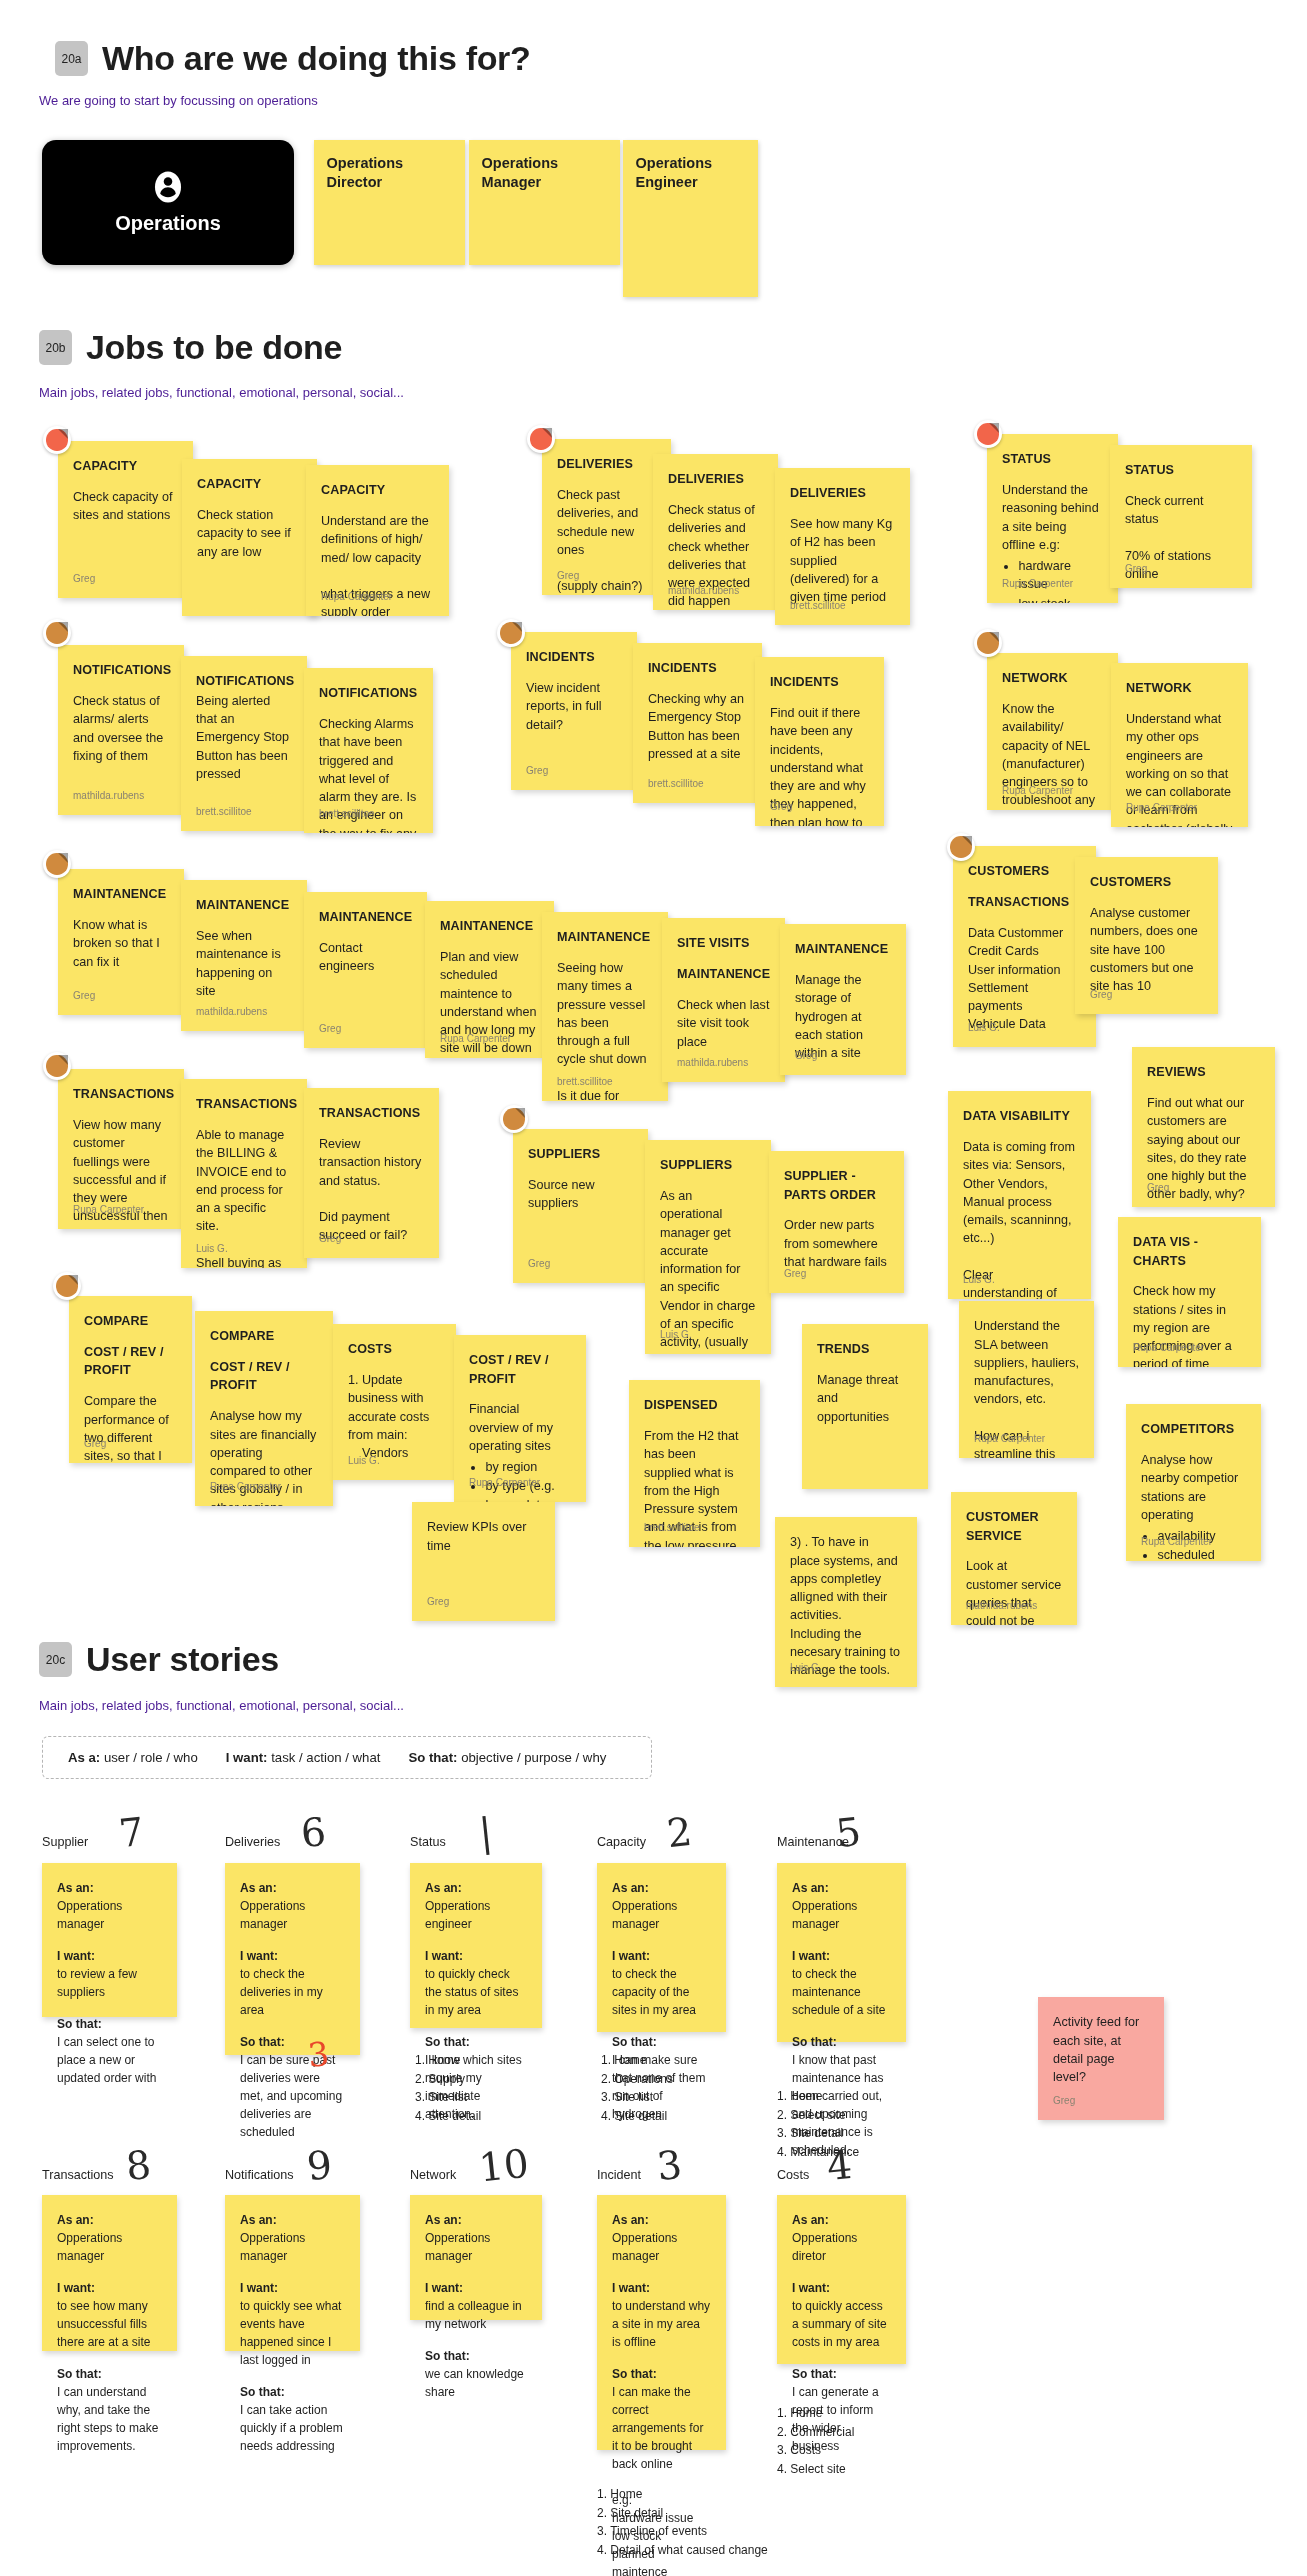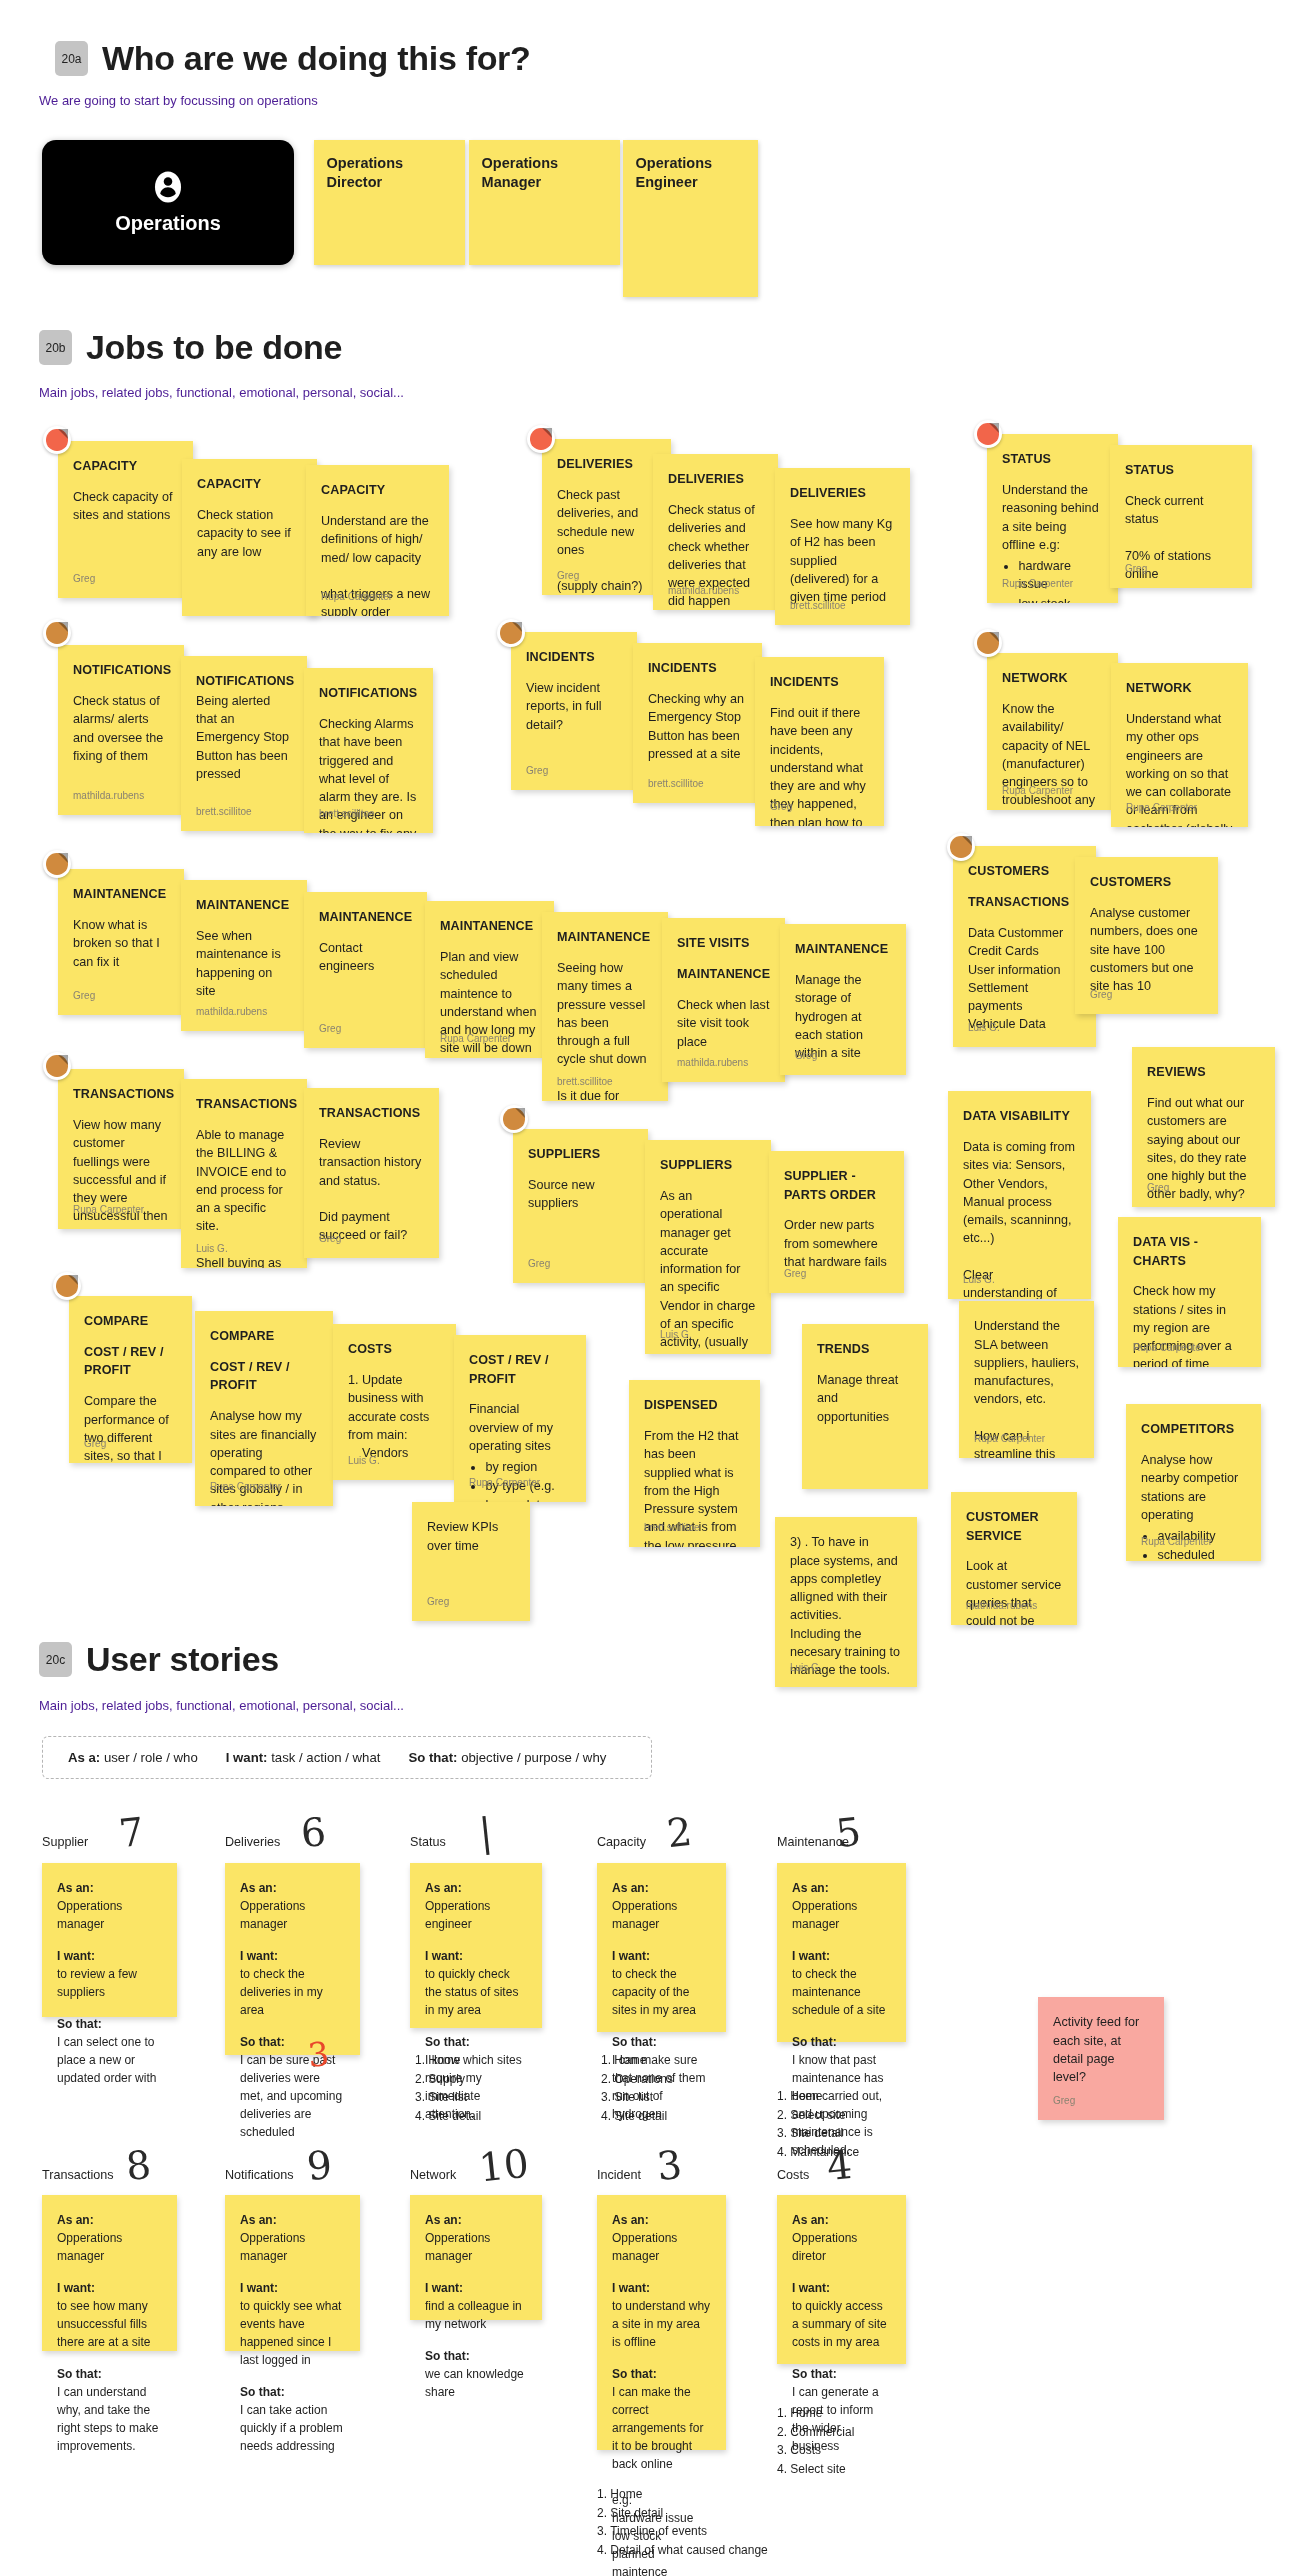--- a/index.html
+++ b/index.html
@@ -414,21 +414,21 @@
     <span class="cat">COST / REV / PROFIT</span>
     <span class="body">Financial overview of my operating sites</span>
     <ul>
       <li>by region</li>
       <li>by type (e.g. heavy duty, light duty)</li>
 
     </ul>
     <span class="author">Rupa Carpenter</span>
   </div>
 
-  <div class="note" style="left:412px; top:1502px; width:118px; height:119px;">
+  <div class="note" style="left:412px; top:1502px; width:143px; height:119px;">
     <span class="body">Review KPIs over time</span>
     <span class="author">Greg</span>
   </div>
   <div class="note" style="left:629px; top:1380px; width:131px; height:167px;">
     <span class="cat">DISPENSED</span>
     <span class="body">From the H2 that has been supplied what is from the High Pressure system and what is from the low pressure system?</span>
     <span class="author">brett.scillitoe</span>
   </div>
   <div class="note" style="left:802px; top:1324px; width:126px; height:165px;">
     <span class="cat">TRENDS</span>

